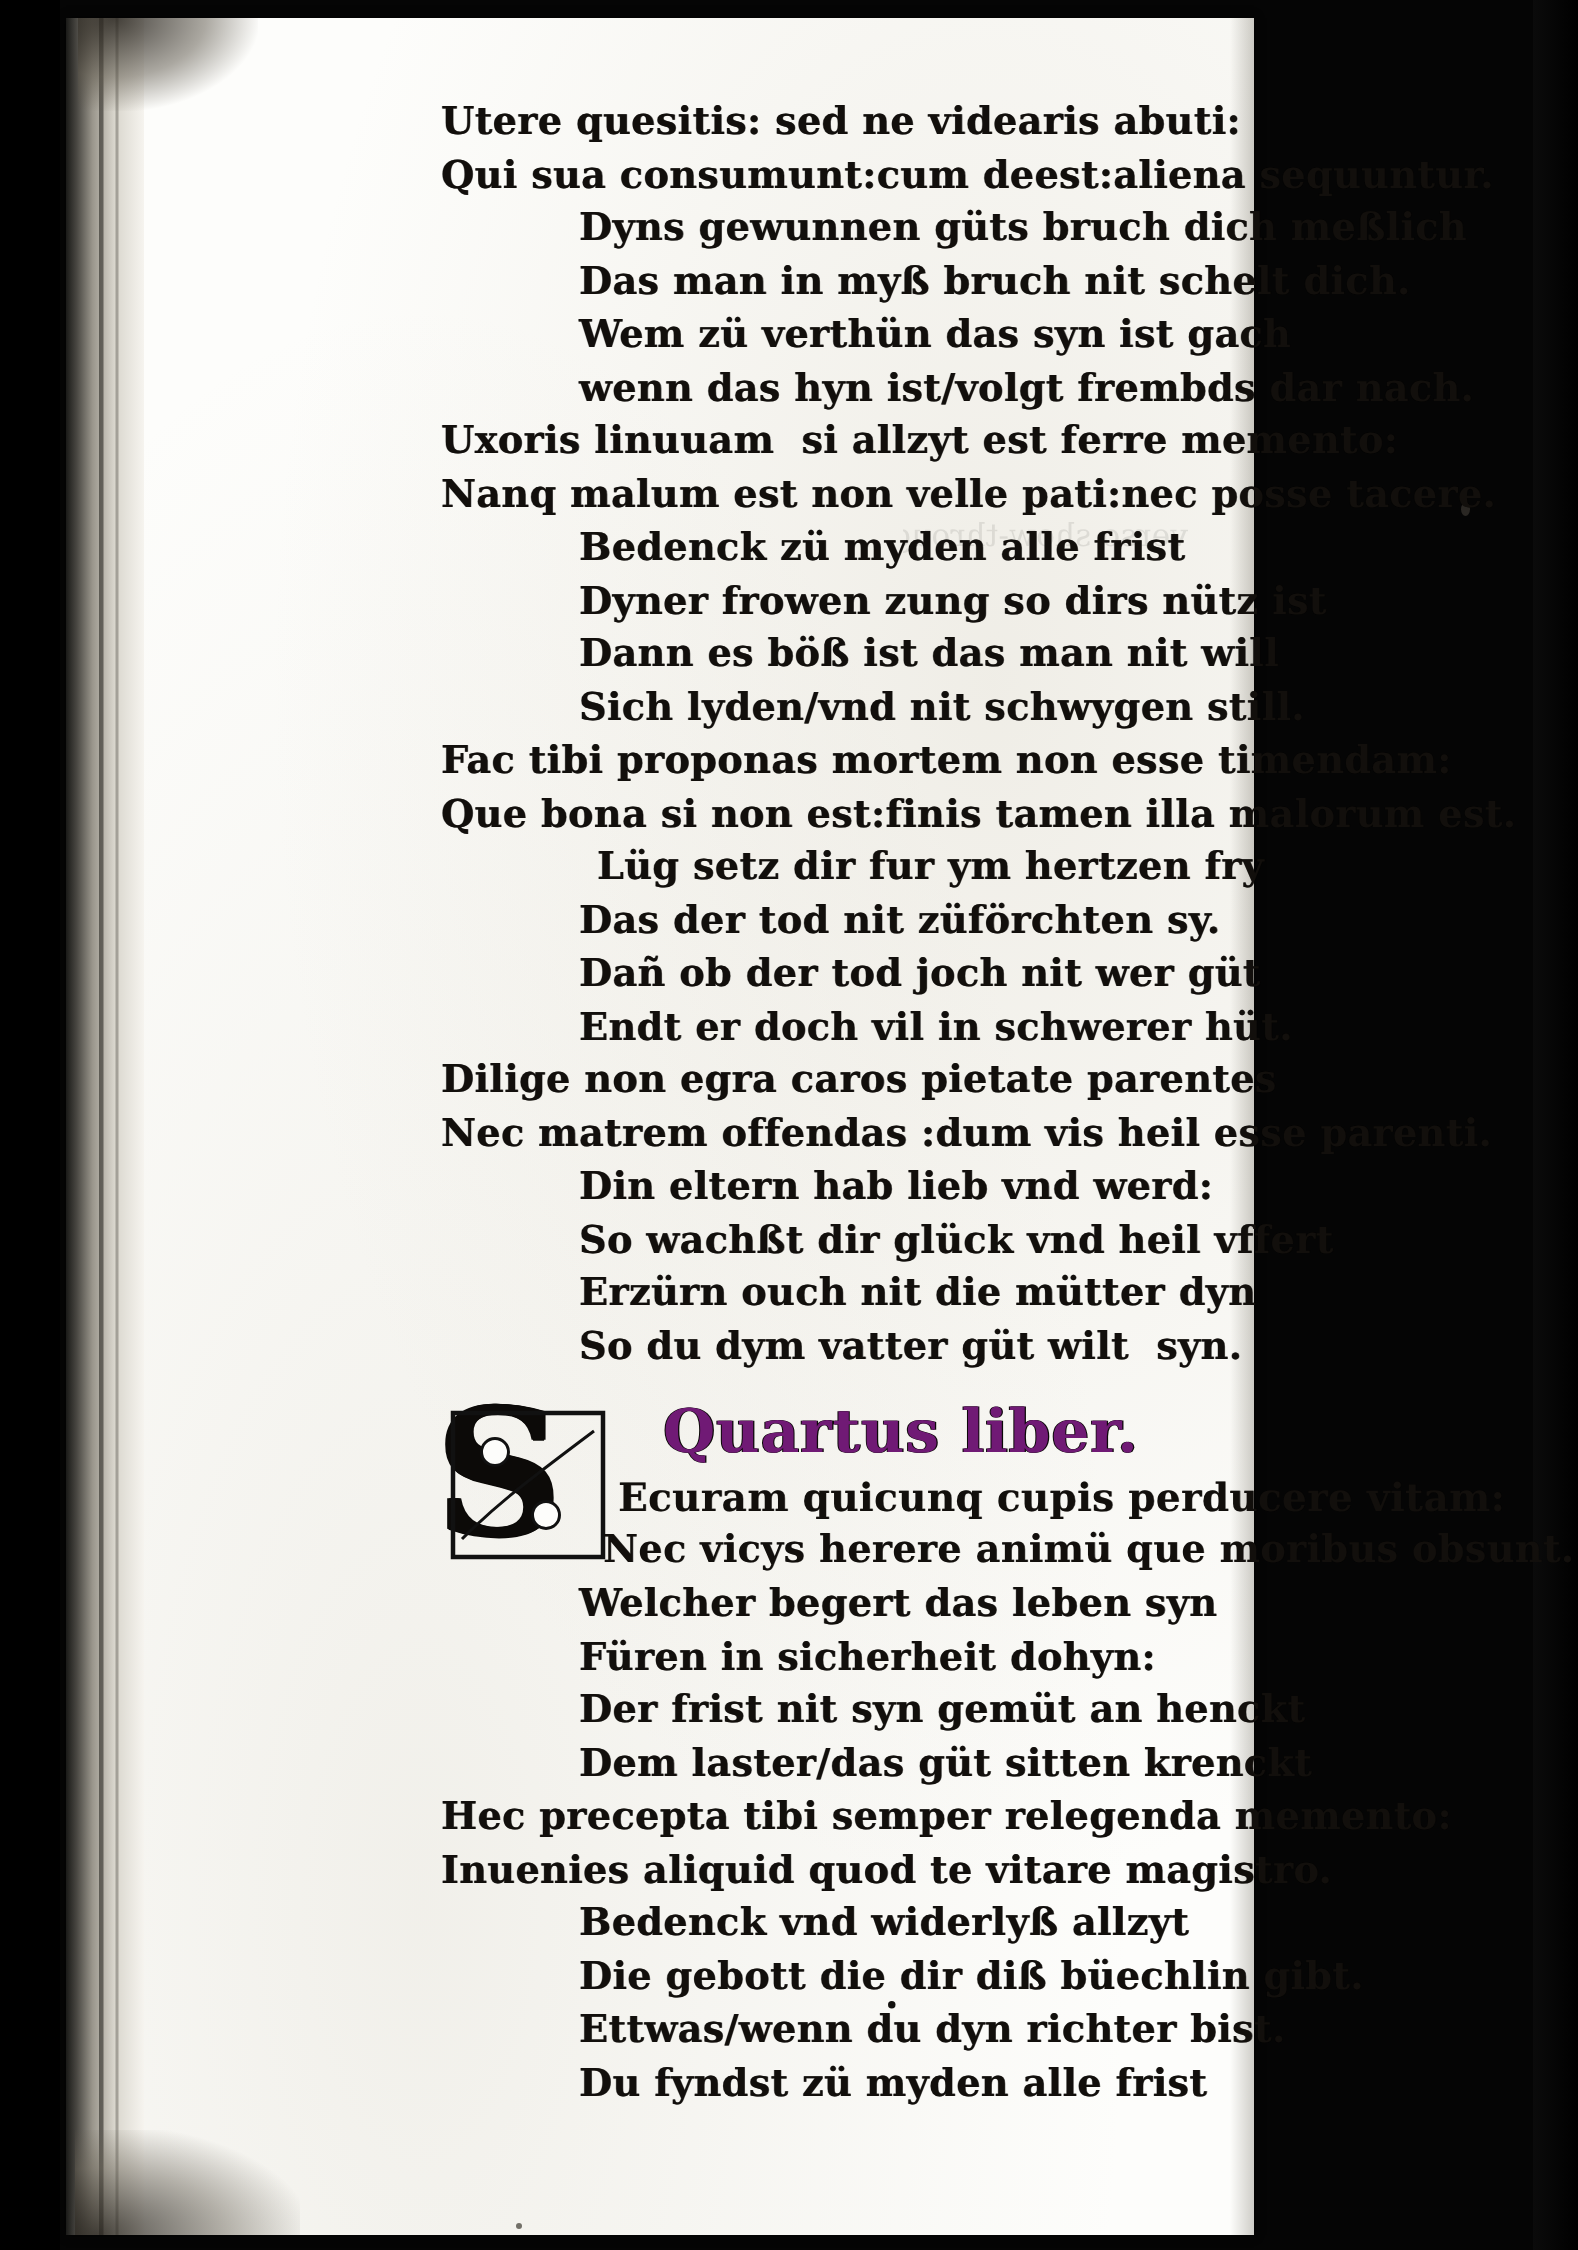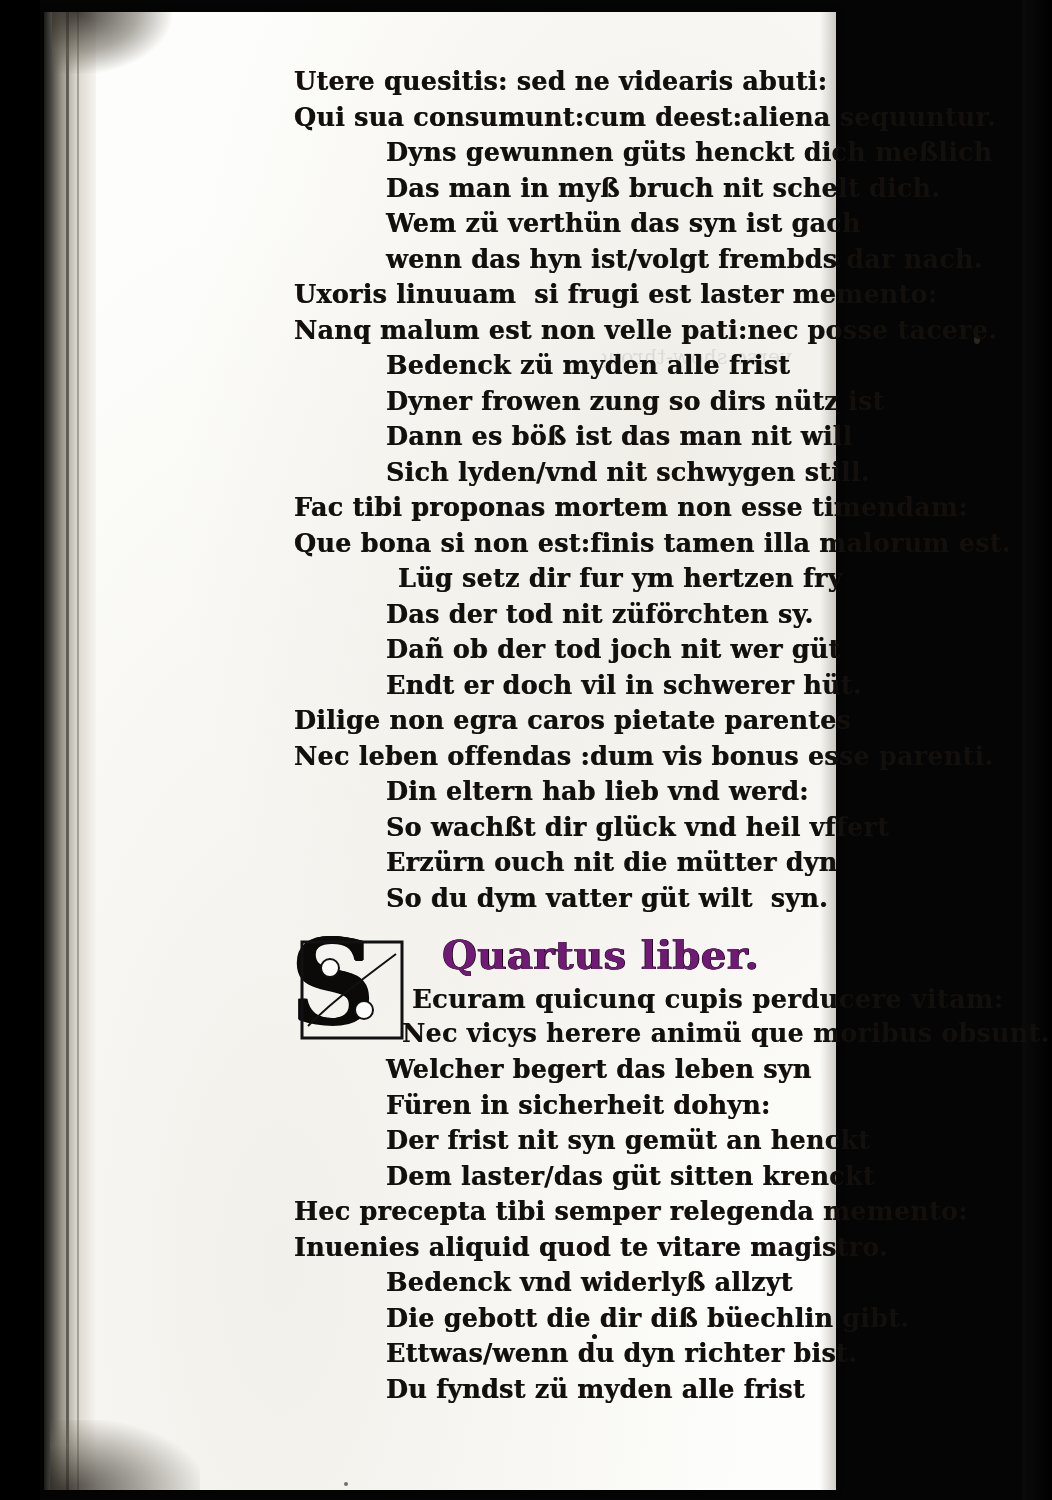--- a/index.html
+++ b/index.html
@@ -229,41 +229,41 @@
     <div class="edge-right"></div>
     <div class="showthrough">verso show-through</div>
 
     <div class="speck1"></div>
     <div class="speck2"></div>
 
     <div class="textblock">
 
       <div class="line lat">Utere quesitis: sed ne videaris abuti:</div>
       <div class="line lat">Qui sua consumunt:cum deest:aliena sequuntur.</div>
-      <div class="line ger">Dyns gewunnen güts henckt dich meßlich</div>
+      <div class="line ger">Dyns gewunnen güts bruch dich meßlich</div>
       <div class="line ger">Das man in myß bruch nit schelt dich.</div>
       <div class="line ger">Wem zü verthün das syn ist gach</div>
       <div class="line ger">wenn das hyn ist/volgt frembds dar nach.</div>
 
-      <div class="line lat">Uxoris linuuam  si frugi est laster memento:</div>
+      <div class="line lat">Uxoris linuuam  si allzyt est ferre memento:</div>
       <div class="line lat">Nanq malum est non velle pati:nec posse tacere.</div>
       <div class="line ger">Bedenck zü myden alle frist</div>
       <div class="line ger">Dyner frowen zung so dirs nütz ist</div>
       <div class="line ger">Dann es böß ist das man nit will</div>
       <div class="line ger">Sich lyden/vnd nit schwygen still.</div>
 
       <div class="line lat">Fac tibi proponas mortem non esse timendam:</div>
       <div class="line lat">Que bona si non est:finis tamen illa malorum est.</div>
       <div class="line ger2">Lüg setz dir fur ym hertzen fry</div>
       <div class="line ger">Das der tod nit züförchten sy.</div>
       <div class="line ger">Dañ ob der tod joch nit wer güt</div>
       <div class="line ger">Endt er doch vil in schwerer hüt.</div>
 
       <div class="line lat">Dilige non egra caros pietate parentes</div>
-      <div class="line lat">Nec leben offendas :dum vis bonus esse parenti.</div>
+      <div class="line lat">Nec matrem offendas :dum vis heil esse parenti.</div>
       <div class="line ger">Din eltern hab lieb vnd werd:</div>
       <div class="line ger">So wachßt dir glück vnd heil vffert</div>
       <div class="line ger">Erzürn ouch nit die mütter dyn</div>
       <div class="line ger">So du dym vatter güt wilt  syn.</div>
 
       <div class="heading-wrap">
         <div class="initial">S</div>
         <svg class="initial-deco" viewBox="0 0 104 100">
           <rect x="2" y="2" width="100" height="96" fill="none" stroke="#111" stroke-width="3"></rect>
           <circle cx="30" cy="28" r="9" fill="#fdfdfb" stroke="#111" stroke-width="2"></circle>

